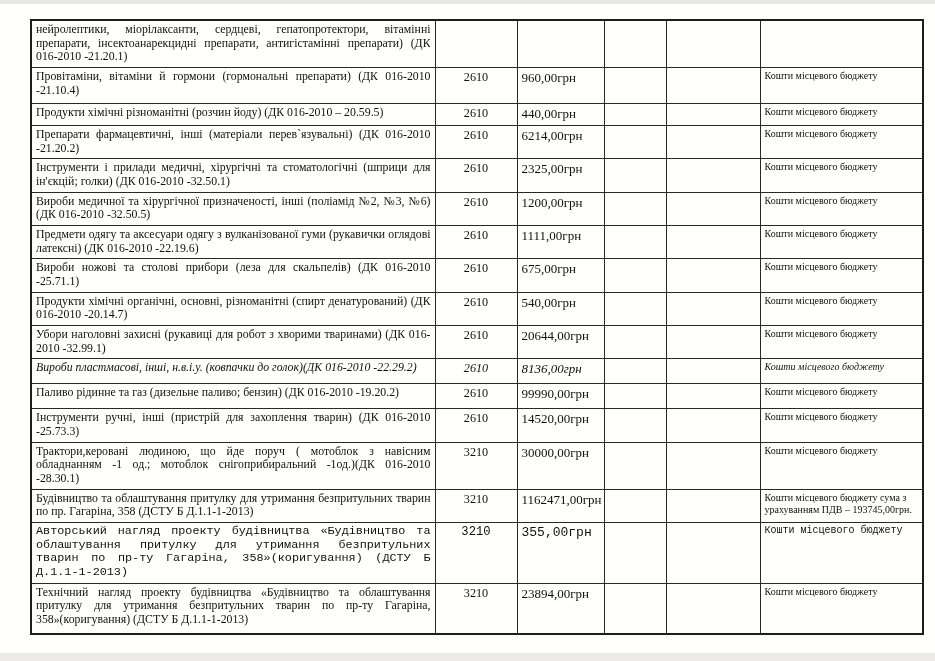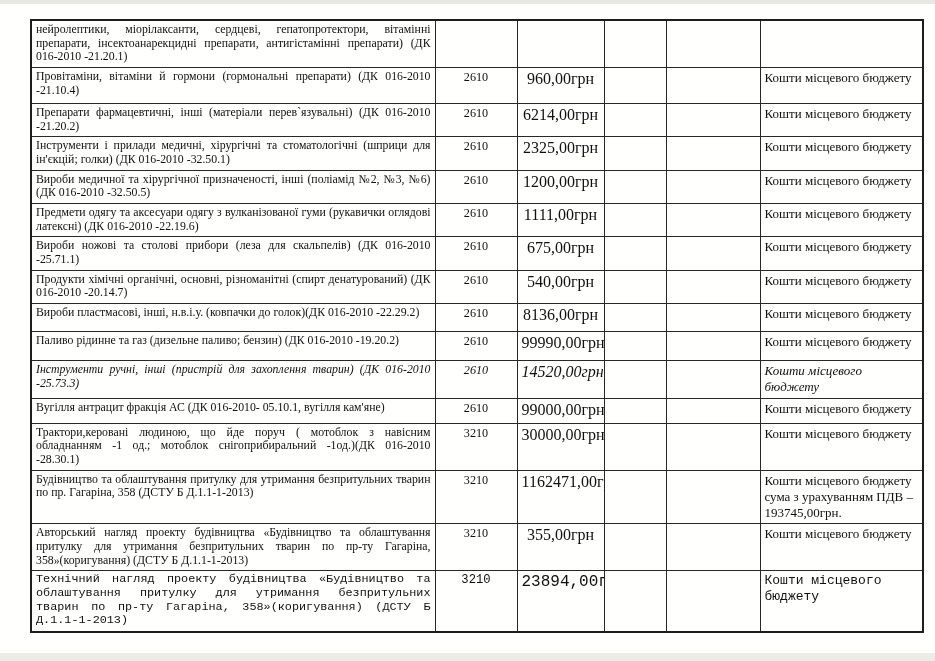--- a/index.html
+++ b/index.html
@@ -54,26 +54,26 @@
     text-align: justify;
     padding-left: 5px;
     padding-right: 5px;
   }
   td.c1 {
     font-size: 12.2px;
     text-align: center;
     padding-top: 4px;
   }
   td.c2 {
-    font-size: 16px;
-    text-align: center;
+    font-size: 13px;
+    text-align: left;
     padding-top: 4px;
   }
   td.c5 {
-    font-size: 13px;
+    font-size: 10px;
     line-height: 1.22;
     padding-top: 4px;
     padding-left: 4px;
   }
   
   tr:nth-child(1)  { height: 30px; }
   tr:nth-child(2)  { height: 36px; }
   tr:nth-child(3)  { height: 22px; }
   tr:nth-child(4)  { height: 28px; }
   tr:nth-child(5)  { height: 27px; }
@@ -117,20 +117,28 @@
         </tr>
         <tr>
           <td class="c0">Провітаміни, вітаміни й гормони (гормональні препарати) (ДК 016-2010 -21.10.4)</td>
           <td class="c1">2610</td>
           <td class="c2">960,00грн</td>
           <td class="c3"></td>
           <td class="c4"></td>
           <td class="c5">Кошти місцевого бюджету</td>
         </tr>
         <tr>
+          <td class="c0">Продукти хімічні різноманітні (розчин йоду) (ДК 016-2010 – 20.59.5)</td>
+          <td class="c1">2610</td>
+          <td class="c2">440,00грн</td>
+          <td class="c3"></td>
+          <td class="c4"></td>
+          <td class="c5">Кошти місцевого бюджету</td>
+        </tr>
+        <tr>
           <td class="c0">Препарати фармацевтичні, інші (матеріали перев`язувальні) (ДК 016-2010 -21.20.2)</td>
           <td class="c1">2610</td>
           <td class="c2">6214,00грн</td>
           <td class="c3"></td>
           <td class="c4"></td>
           <td class="c5">Кошти місцевого бюджету</td>
         </tr>
         <tr>
           <td class="c0">Інструменти і прилади медичні, хірургічні та стоматологічні (шприци для ін'єкцій; голки) (ДК 016-2010 -32.50.1)</td>
           <td class="c1">2610</td>
@@ -165,47 +173,47 @@
         </tr>
         <tr>
           <td class="c0">Продукти хімічні органічні, основні, різноманітні (спирт денатурований) (ДК 016-2010 -20.14.7)</td>
           <td class="c1">2610</td>
           <td class="c2">540,00грн</td>
           <td class="c3"></td>
           <td class="c4"></td>
           <td class="c5">Кошти місцевого бюджету</td>
         </tr>
         <tr>
+          <td class="c0">Убори наголовні захисні (рукавиці для робот з хворими тваринами) (ДК 016-2010 -32.99.1)</td>
+          <td class="c1">2610</td>
+          <td class="c2">20644,00грн</td>
+          <td class="c3"></td>
+          <td class="c4"></td>
+          <td class="c5">Кошти місцевого бюджету</td>
+        </tr>
+        <tr>
           <td class="c0">Вироби пластмасові, інші, н.в.і.у. (ковпачки до голок)(ДК 016-2010 -22.29.2)</td>
           <td class="c1">2610</td>
           <td class="c2">8136,00грн</td>
           <td class="c3"></td>
           <td class="c4"></td>
           <td class="c5">Кошти місцевого бюджету</td>
         </tr>
         <tr>
           <td class="c0">Паливо рідинне та газ (дизельне паливо; бензин) (ДК 016-2010 -19.20.2)</td>
           <td class="c1">2610</td>
           <td class="c2">99990,00грн</td>
           <td class="c3"></td>
           <td class="c4"></td>
           <td class="c5">Кошти місцевого бюджету</td>
         </tr>
         <tr>
           <td class="c0">Інструменти ручні, інші (пристрій для захоплення тварин) (ДК 016-2010 -25.73.3)</td>
           <td class="c1">2610</td>
           <td class="c2">14520,00грн</td>
-          <td class="c3"></td>
-          <td class="c4"></td>
-          <td class="c5">Кошти місцевого бюджету</td>
-        </tr>
-        <tr>
-          <td class="c0">Вугілля  антрацит фракція АС (ДК 016-2010- 05.10.1, вугілля кам'яне)</td>
-          <td class="c1">2610</td>
-          <td class="c2">99000,00грн</td>
           <td class="c3"></td>
           <td class="c4"></td>
           <td class="c5">Кошти місцевого бюджету</td>
         </tr>
         <tr>
           <td class="c0">Трактори,керовані людиною, що йде поруч ( мотоблок з навісним обладнанням -1 од.; мотоблок снігоприбиральний -1од.)(ДК 016-2010 -28.30.1)</td>
           <td class="c1">3210</td>
           <td class="c2">30000,00грн</td>
           <td class="c3"></td>
           <td class="c4"></td>

